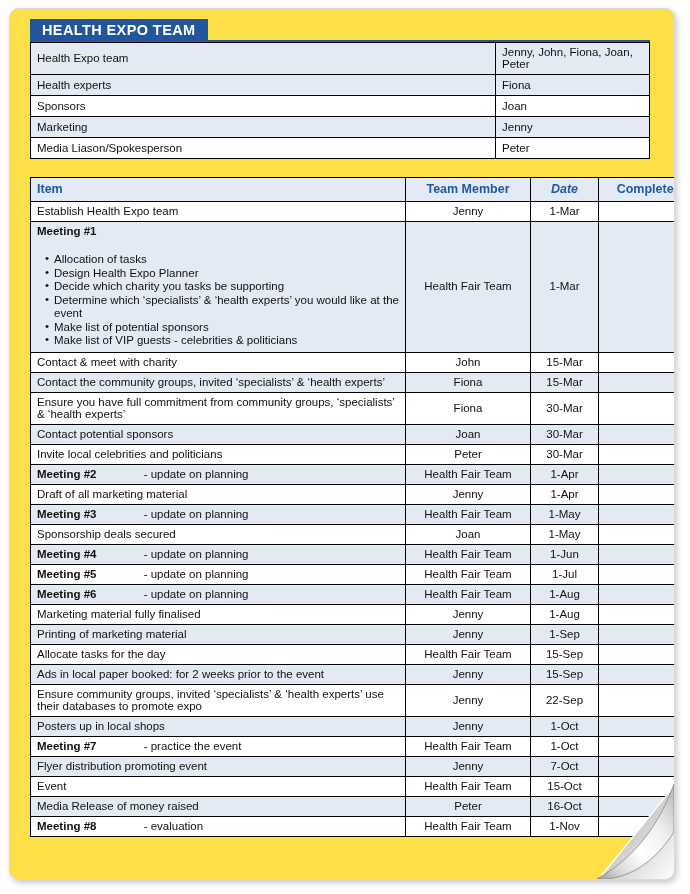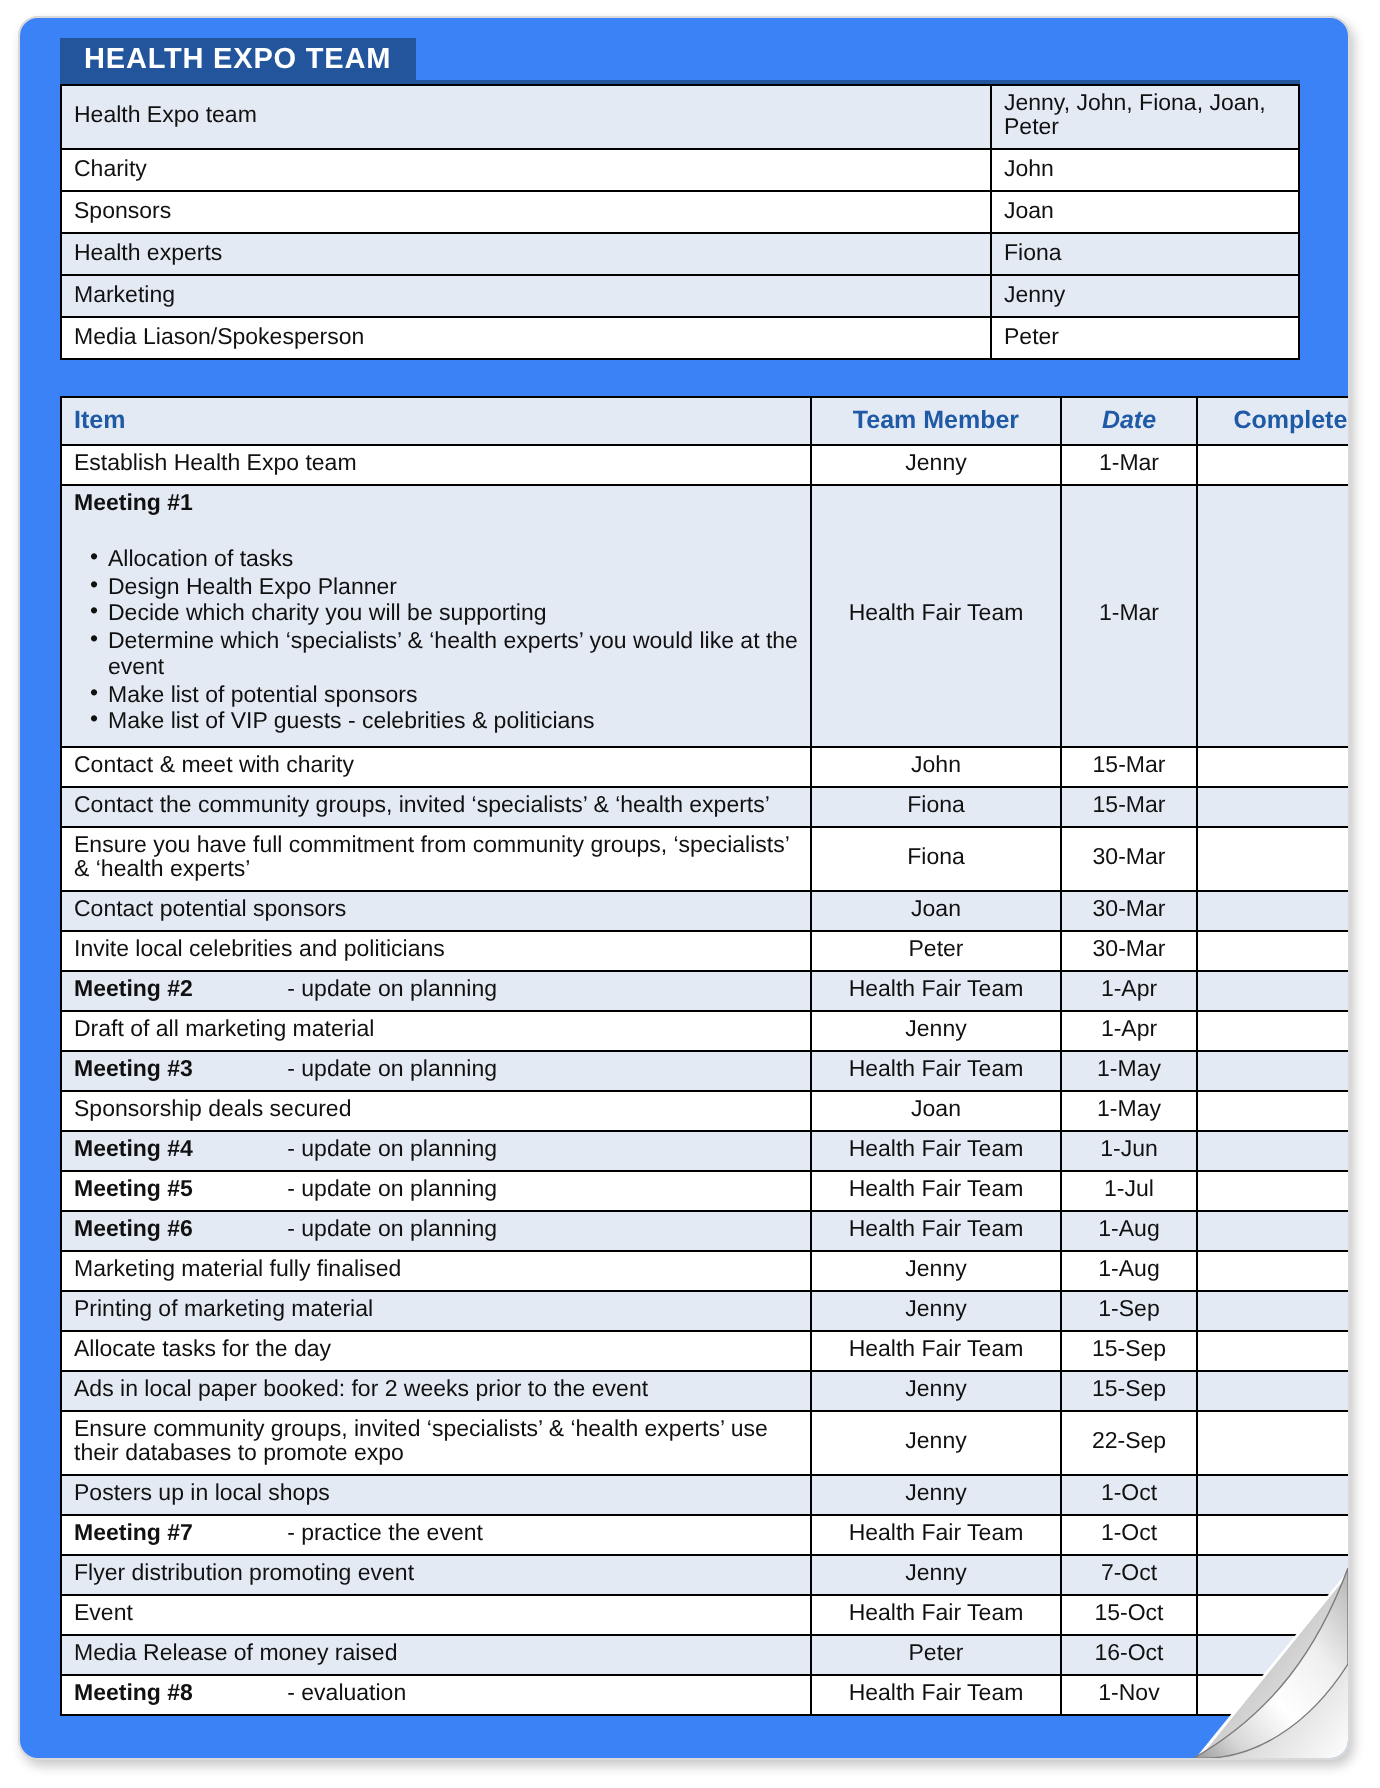--- a/index.html
+++ b/index.html
@@ -11,21 +11,21 @@
     font-family: "Liberation Sans", sans-serif;
     overflow: hidden;
   }
 
   #page {
     position: absolute;
     left: 9px;
     top: 8px;
     width: 666px;
     height: 872px;
-    background: #3b82f6;
+    background: #fde047;
     border: 1px solid #d9d9d9;
     border-radius: 10px;
     box-shadow: 2px 3px 6px rgba(0,0,0,0.22);
     box-sizing: border-box;
     overflow: hidden;
   }
 
   #content {
     position: absolute;
     left: 20px;
@@ -143,30 +143,26 @@
       <div class="banner">HEALTH EXPO TEAM</div>
     </div>
 
     <table class="grid" id="team-table">
       <tbody>
           <tr>
             <td class="col-label shaded">Health Expo team</td>
             <td class="shaded">Jenny, John, Fiona, Joan, Peter</td>
           </tr>
           <tr>
-            <td class="col-label plain">Charity</td>
-            <td class="plain">John</td>
+            <td class="col-label shaded">Health experts</td>
+            <td class="shaded">Fiona</td>
           </tr>
           <tr>
             <td class="col-label plain">Sponsors</td>
             <td class="plain">Joan</td>
-          </tr>
-          <tr>
-            <td class="col-label shaded">Health experts</td>
-            <td class="shaded">Fiona</td>
           </tr>
           <tr>
             <td class="col-label shaded">Marketing</td>
             <td class="shaded">Jenny</td>
           </tr>
           <tr>
             <td class="col-label plain">Media Liason/Spokesperson</td>
             <td class="plain">Peter</td>
           </tr>
         </tbody>
@@ -190,21 +186,21 @@
             <td class="member plain">Jenny</td>
             <td class="date plain">1-Mar</td>
             <td class="done plain"></td>
           </tr>
           <tr>
             <td class="item shaded">
               <div class="item-bold"><span>Meeting #1</span></div>
               <ul class="bullets">
                 <li>Allocation of tasks</li>
                 <li>Design Health Expo Planner</li>
-                <li>Decide which charity you will be supporting</li>
+                <li>Decide which charity you tasks be supporting</li>
                 <li>Determine which ‘specialists’ &amp; ‘health experts’ you would like at the event</li>
                 <li>Make list of potential sponsors</li>
                 <li>Make list of VIP guests - celebrities &amp; politicians</li>
               </ul>
             </td>
             <td class="member shaded">Health Fair Team</td>
             <td class="date shaded">1-Mar</td>
             <td class="done shaded"></td>
           </tr>
           <tr>

